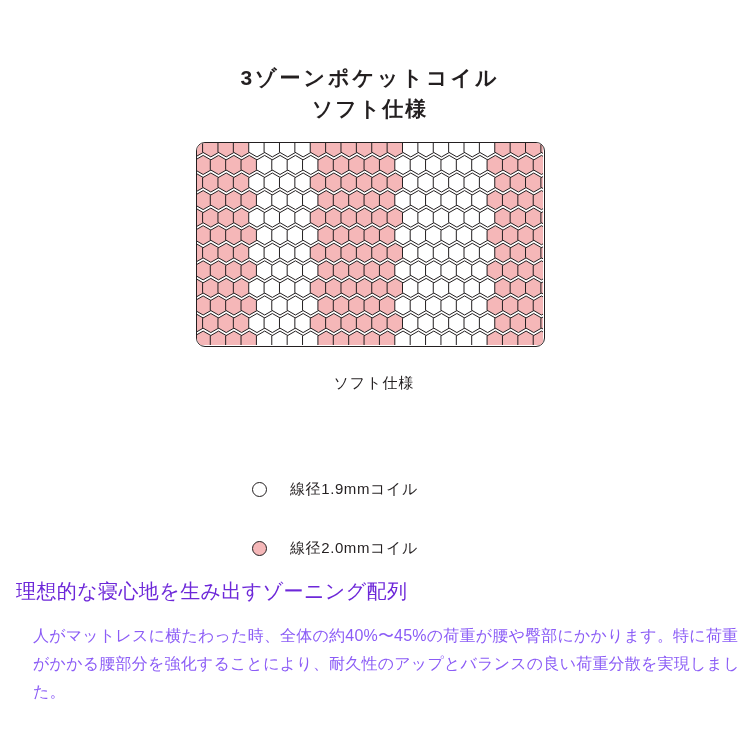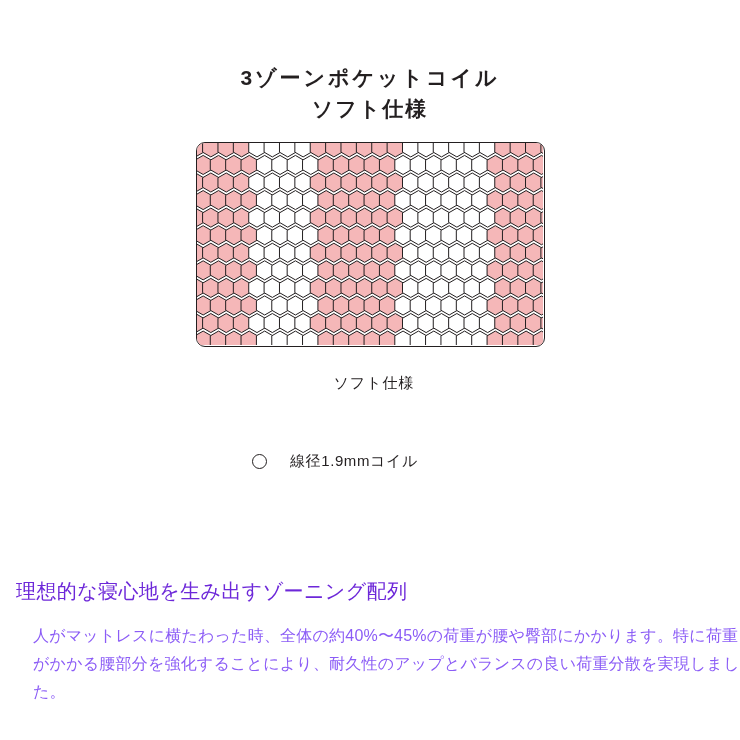--- a/index.html
+++ b/index.html
@@ -77,20 +77,21 @@
   .legend {
     position: absolute;
     top: 446px;
     left: 252px;
     width: 300px;
   }
   .legend-row {
     display: flex;
     align-items: center;
     height: 31px;
+    margin-top: 28px;
   }
   .legend-dot {
     width: 15px;
     height: 15px;
     border-radius: 50%;
     border: 1.4px solid #231f20;
     box-sizing: border-box;
     flex: 0 0 auto;
   }
   .legend-label {
@@ -426,18 +427,22 @@
     </div>
   </div>
 
   <div class="caption">ソフト仕様</div>
 
   <div class="legend">
     <div class="legend-row">
       <span class="legend-dot" style="background:#ffffff"></span>
       <span class="legend-label">線径1.9mmコイル</span>
     </div>
+    <div class="legend-row">
+      <span class="legend-dot" style="background:#f5b7b8"></span>
+      <span class="legend-label">線径2.0mmコイル</span>
+    </div>
   </div>
 
   <div class="bottom-heading">理想的な寝心地を生み出すゾーニング配列</div>
   <div class="bottom-body">人がマットレスに横たわった時、全体の約40%〜45%の荷重が腰や臀部にかかります。特に荷重がかかる腰部分を強化することにより、耐久性のアップとバランスの良い荷重分散を実現しました。</div>
 
 </div>
 
 </body></html>

